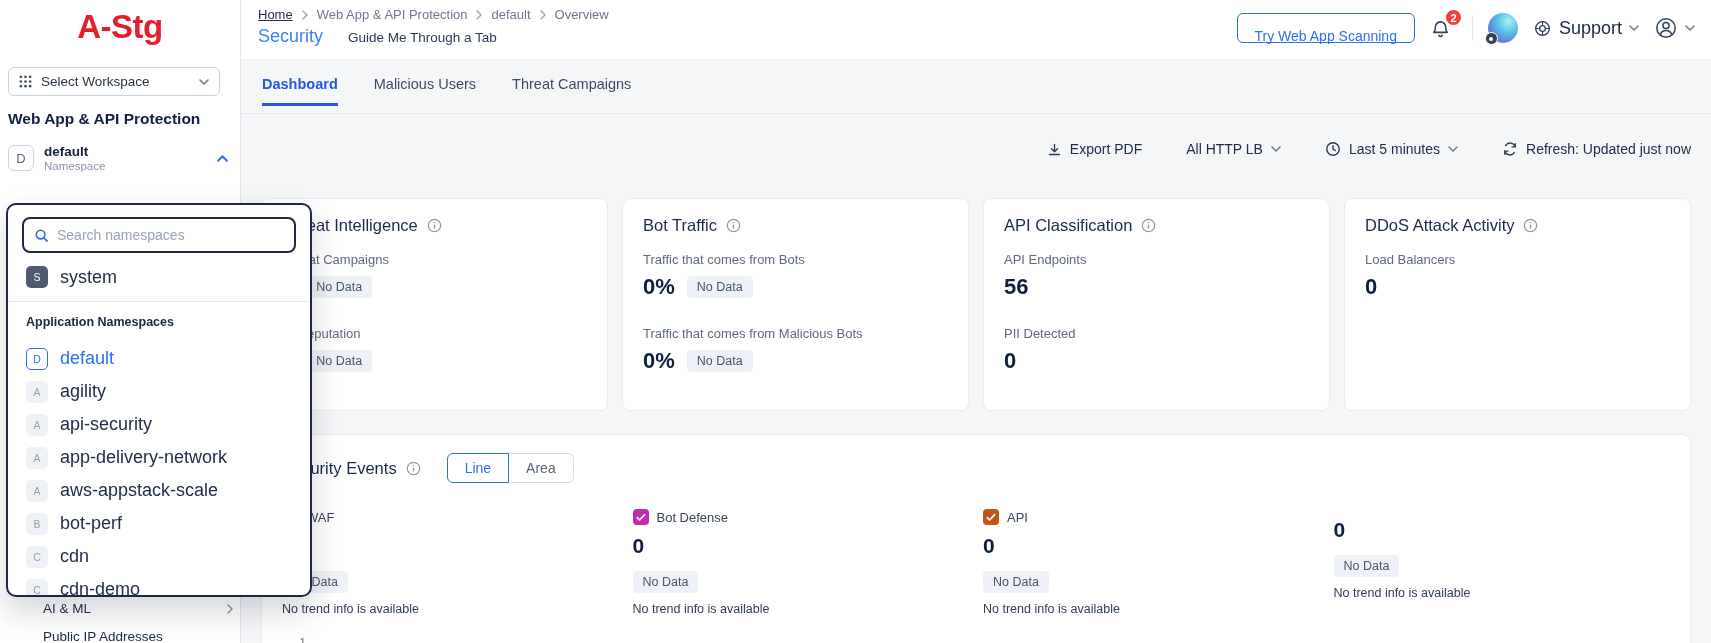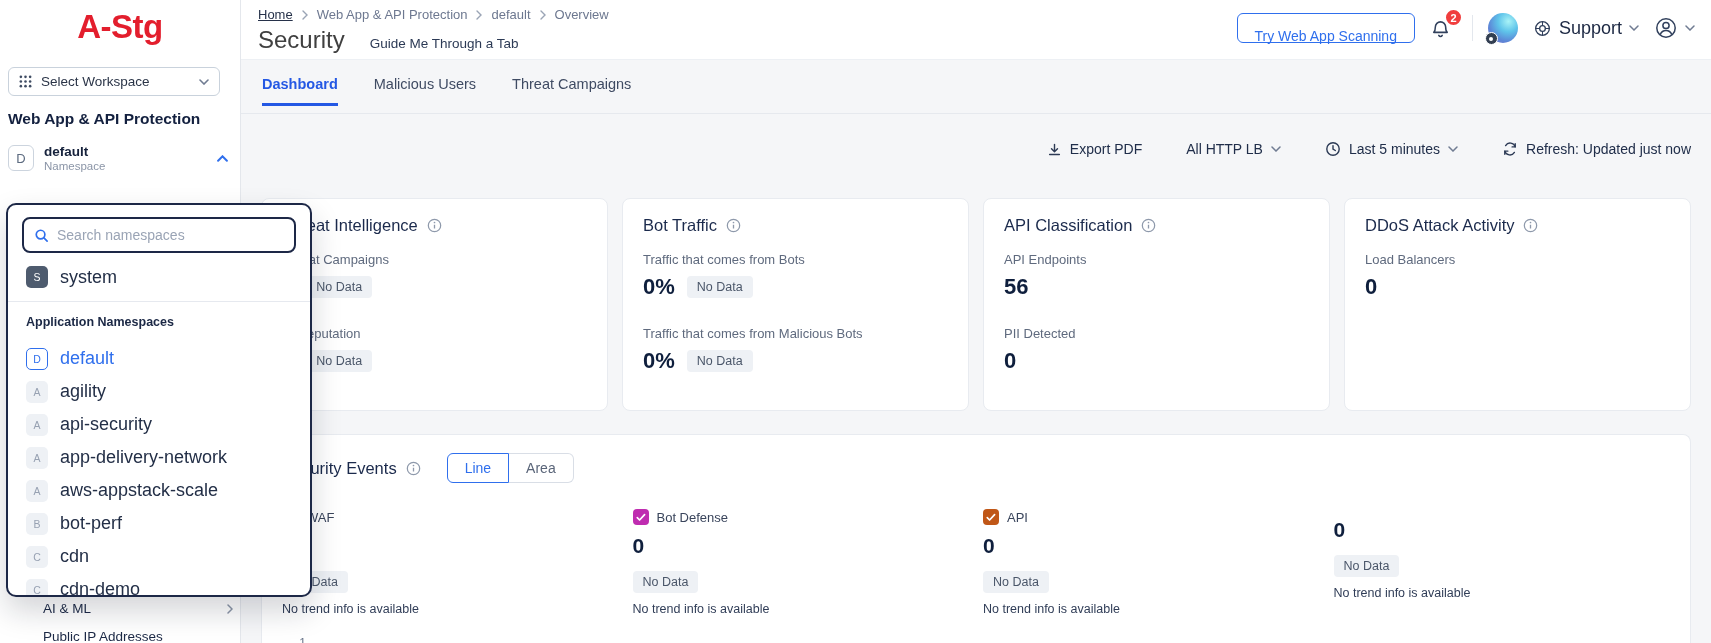--- a/index.html
+++ b/index.html
@@ -42,21 +42,21 @@
   .dd-list { margin-top:8px; }
 
   
   .hdr { position:absolute; left:241px; top:0; right:0; height:60px; background:#fff; border-bottom:1px solid #edf0f4; z-index:5; }
   .crumbs { position:absolute; left:17px; top:7px; display:flex; align-items:center; gap:9px; font-size:13px; }
   .crumb-home { color:#27324a; text-decoration:underline; cursor:pointer; }
   .crumb { color:#6d7890; cursor:pointer; }
   .crumb.current { cursor:default; }
   .crumb-sep { color:#9aa4b5; display:flex; }
   .pg-title-row { position:absolute; left:17px; top:26px; display:flex; align-items:baseline; gap:25px; }
-  .pg-title { font-size:24px; font-weight:500; color:#404040; }
+  .pg-title { font-size:18px; font-weight:500; color:#3b82f6; }
   .guide { font-size:13.5px; color:#2c3a55; cursor:pointer; }
   .hdr-right { position:absolute; right:16px; top:13px; display:flex; align-items:center; gap:15px; }
   .try-btn { height:30px; padding:14px 17px; border:1px solid #2f6fed; border-radius:6px; background:#fff; color:#2f6fed; font-size:14px; cursor:pointer; font-family:inherit; }
   .bell-wrap { position:relative; padding:3px 6px 0 0; cursor:pointer; }
   .bell-badge { position:absolute; top:-8px; right:-6px; min-width:19px; height:19px; border-radius:10px; border:2px solid #fff; color:#fff; font-size:11px; font-weight:700; display:flex; align-items:center; justify-content:center; padding:0 4px; }
   .hdr-div { width:1px; height:26px; background:#e3e7ed; }
   .avatar { position:relative; width:30px; height:30px; border-radius:50%; cursor:pointer;
     background: radial-gradient(circle at 68% 28%, #a9f3f7 0%, #5fc4ea 35%, #5c85d6 68%, #8a78c9 100%); }
   .avatar-badge { position:absolute; left:-3px; bottom:-2px; width:13px; height:13px; border-radius:50%; background:#333f52; border:1.5px solid #fff; display:flex; align-items:center; justify-content:center; }
   .avatar-badge span { width:4px; height:4px; border-radius:50%; background:#fff; }

